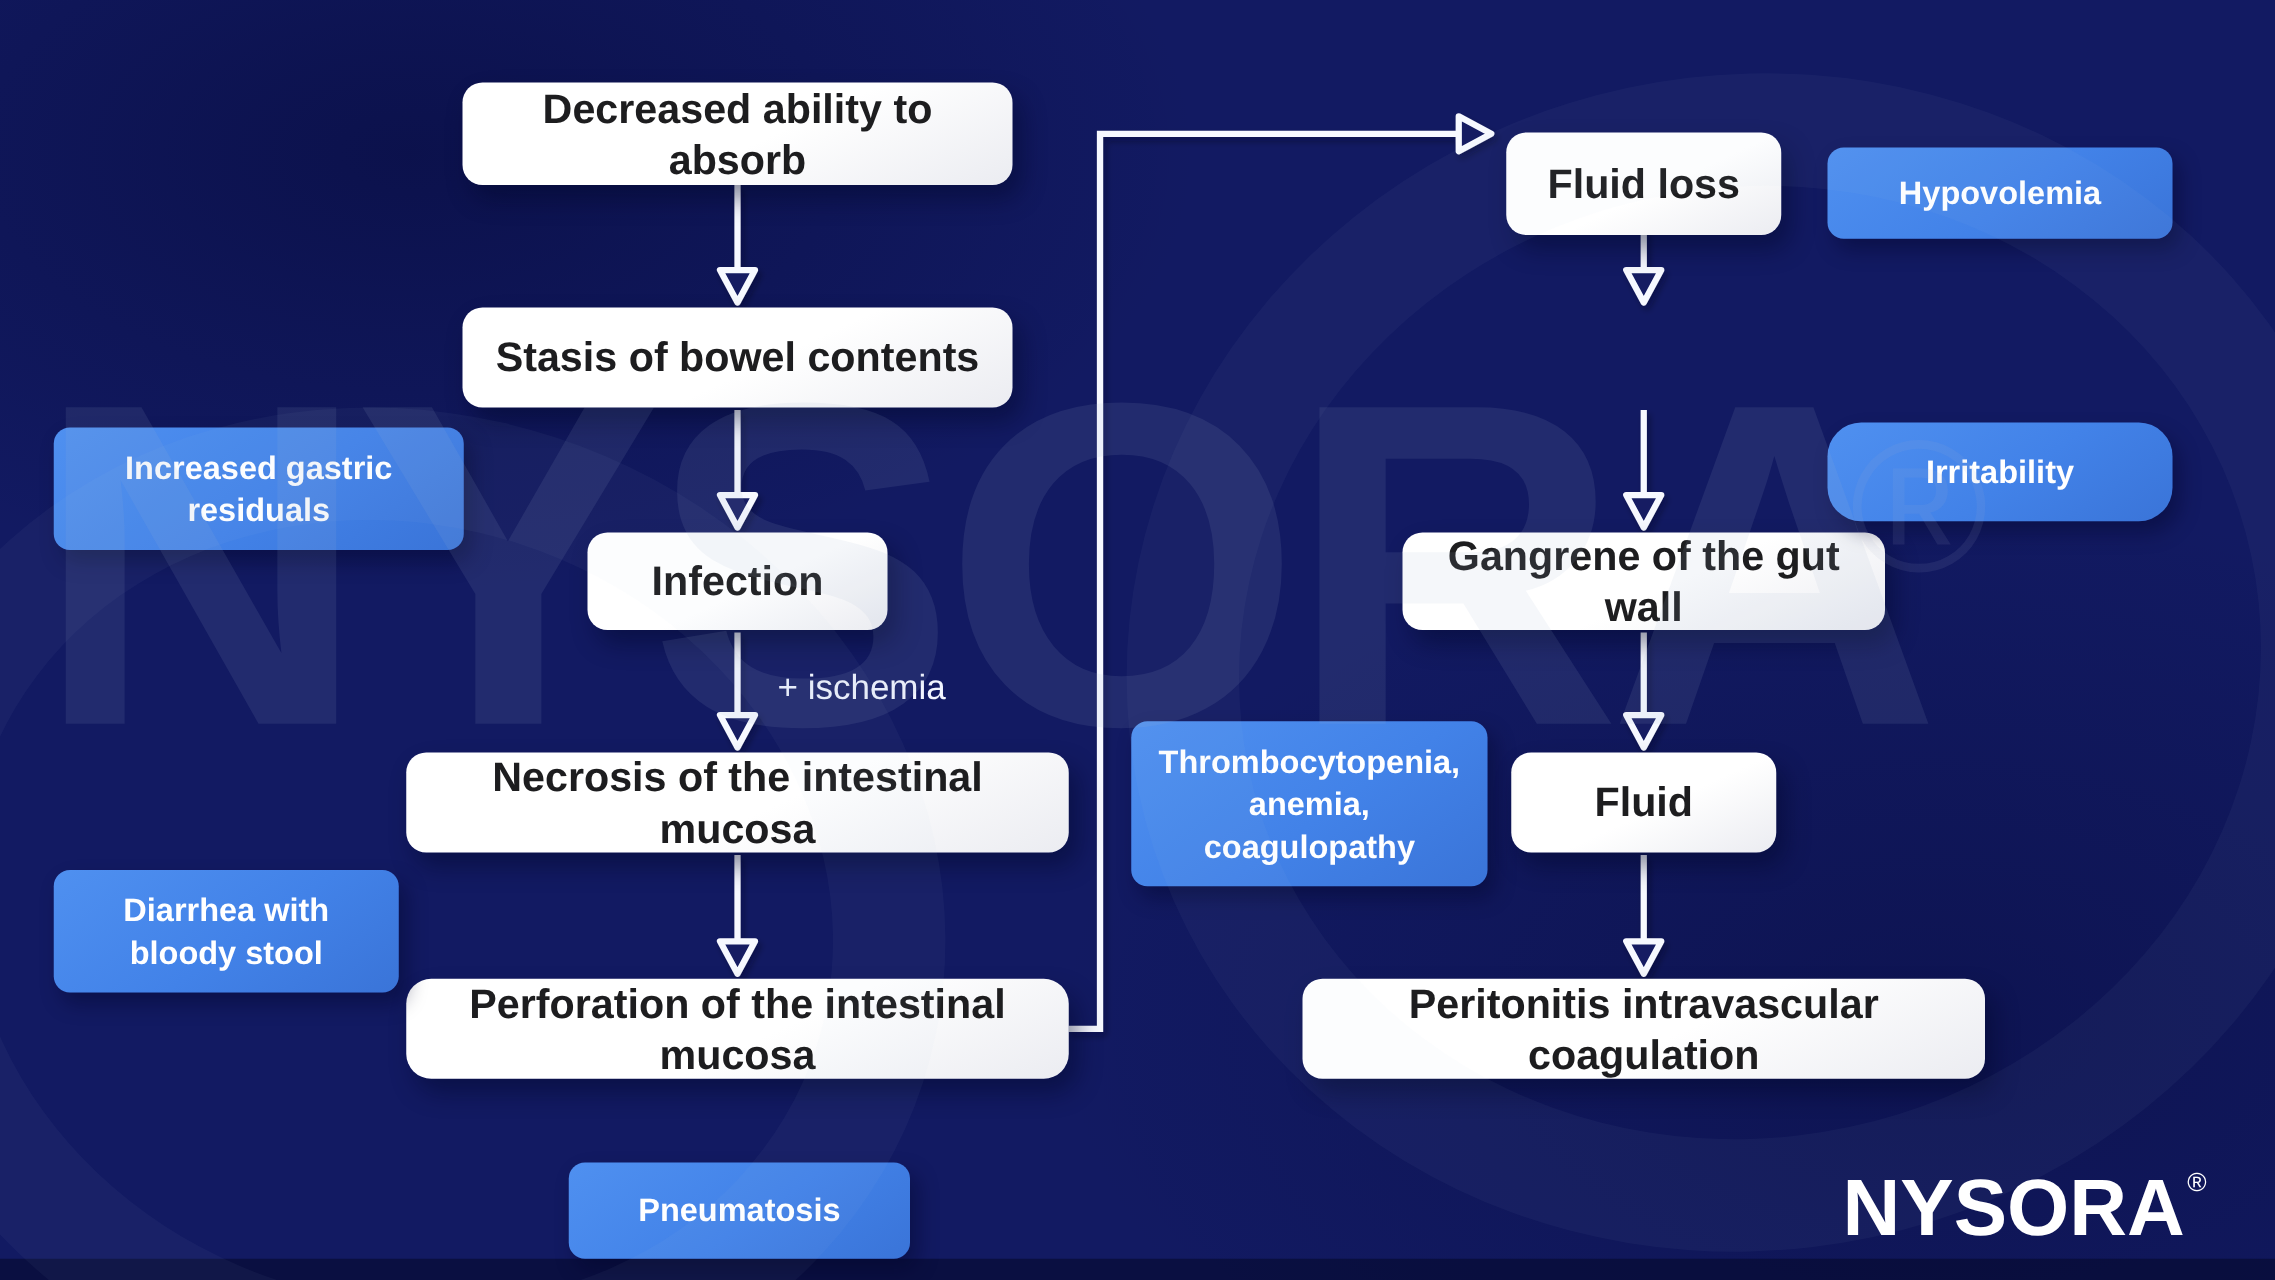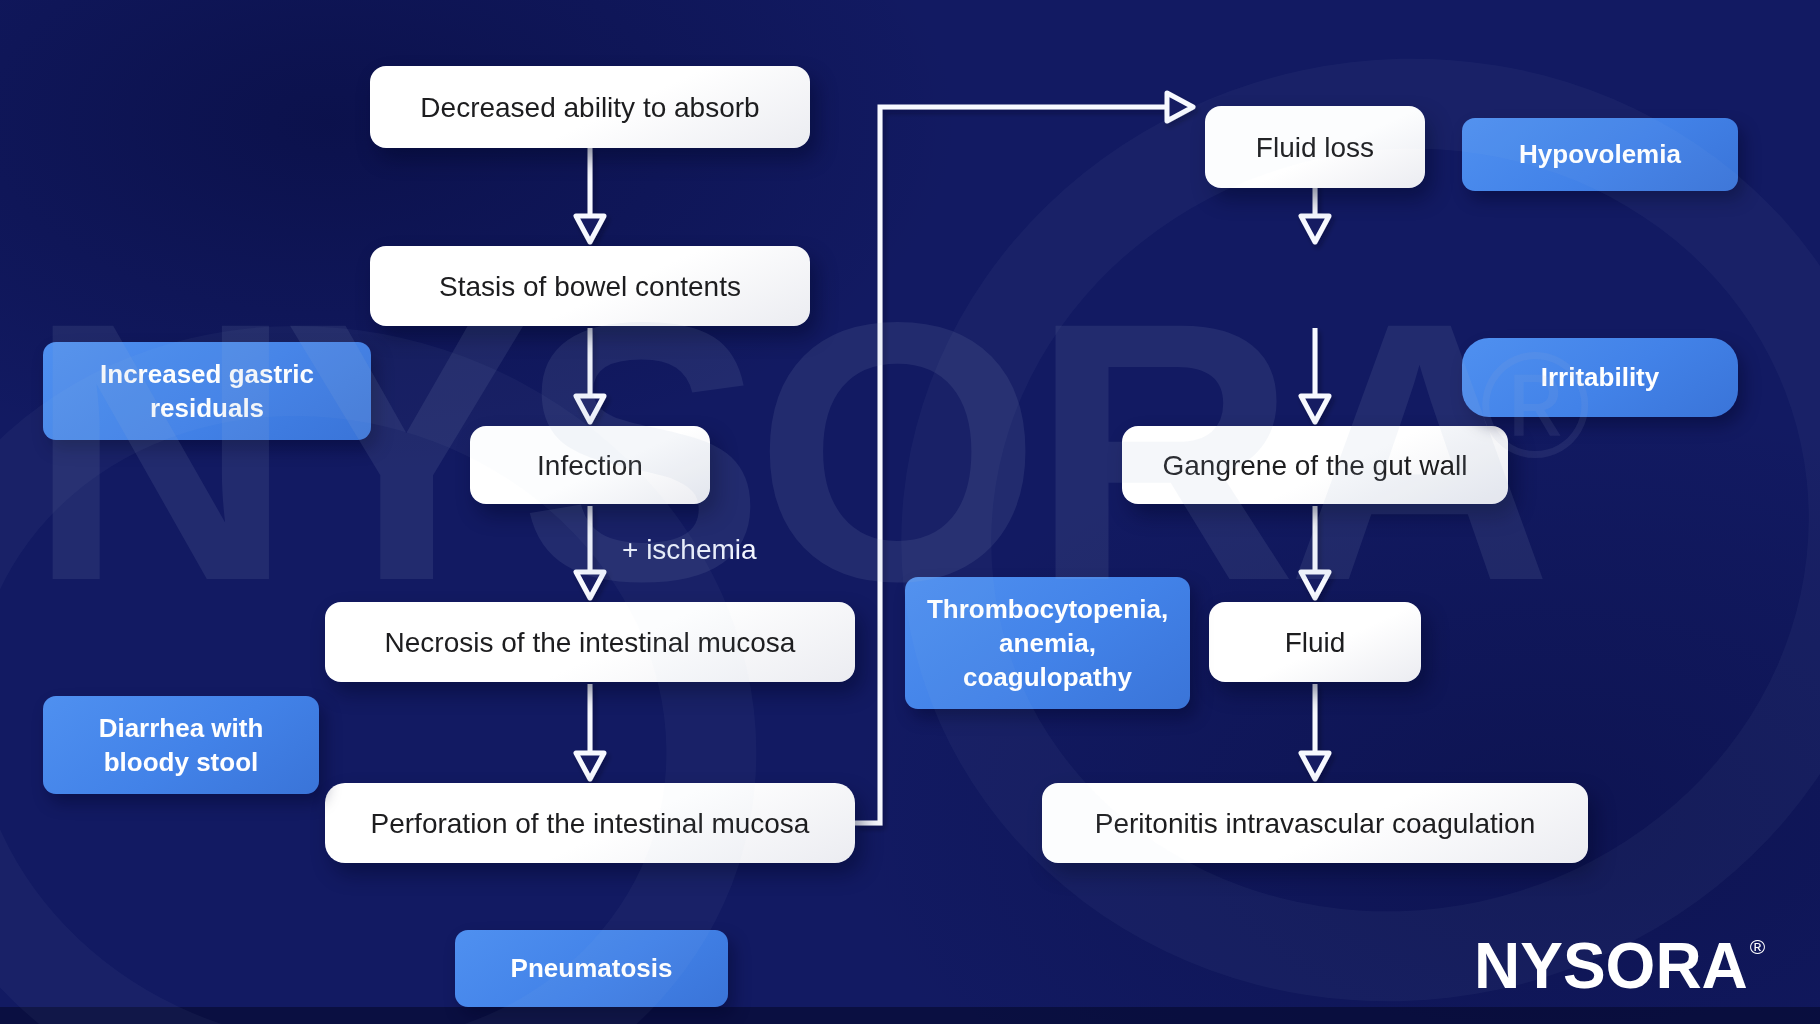--- a/index.html
+++ b/index.html
@@ -32,21 +32,21 @@
   
   .arrows{position:absolute;left:0;top:0;z-index:1;}
   
   .node,.sign{
     position:absolute;z-index:2;display:flex;align-items:center;justify-content:center;
     text-align:center;box-sizing:border-box;
   }
   .node{
     background:linear-gradient(155deg,#ffffff 0%,#ffffff 55%,#ebecf1 100%);
     color:var(--node_text,#1D1D1F);
-    border-radius:16px;font-size:28px;font-weight:400;
+    border-radius:16px;font-size:33px;font-weight:700;
     box-shadow:7px 11px 20px rgba(2,6,40,.45);
     padding:8px 14px;line-height:1.25;
   }
   .sign{
     background:linear-gradient(145deg,#4f90f0 0%,var(--sign_bg,#4282E8) 55%,#3a74d8 100%);
     color:var(--sign_text,#FFFFFF);
     border-radius:13px;font-size:26px;font-weight:700;
     box-shadow:6px 9px 16px rgba(2,6,40,.4);
     padding:8px 16px;line-height:1.32;
   }

